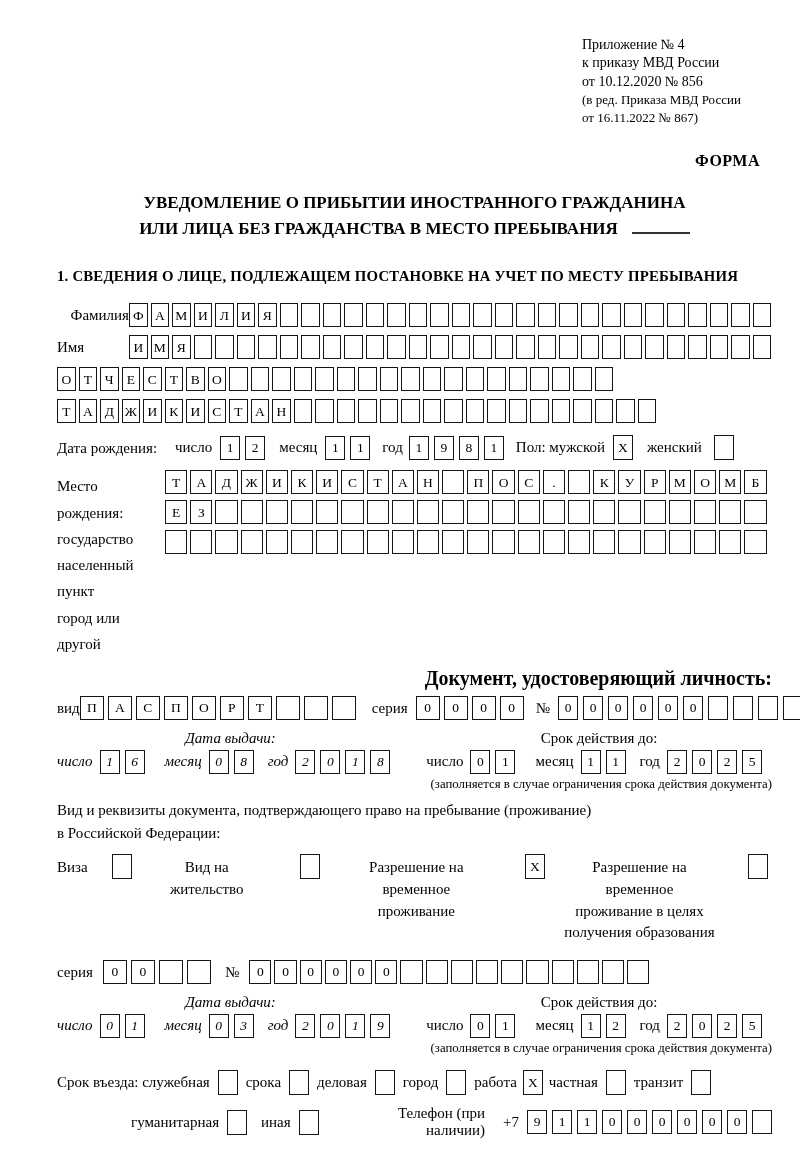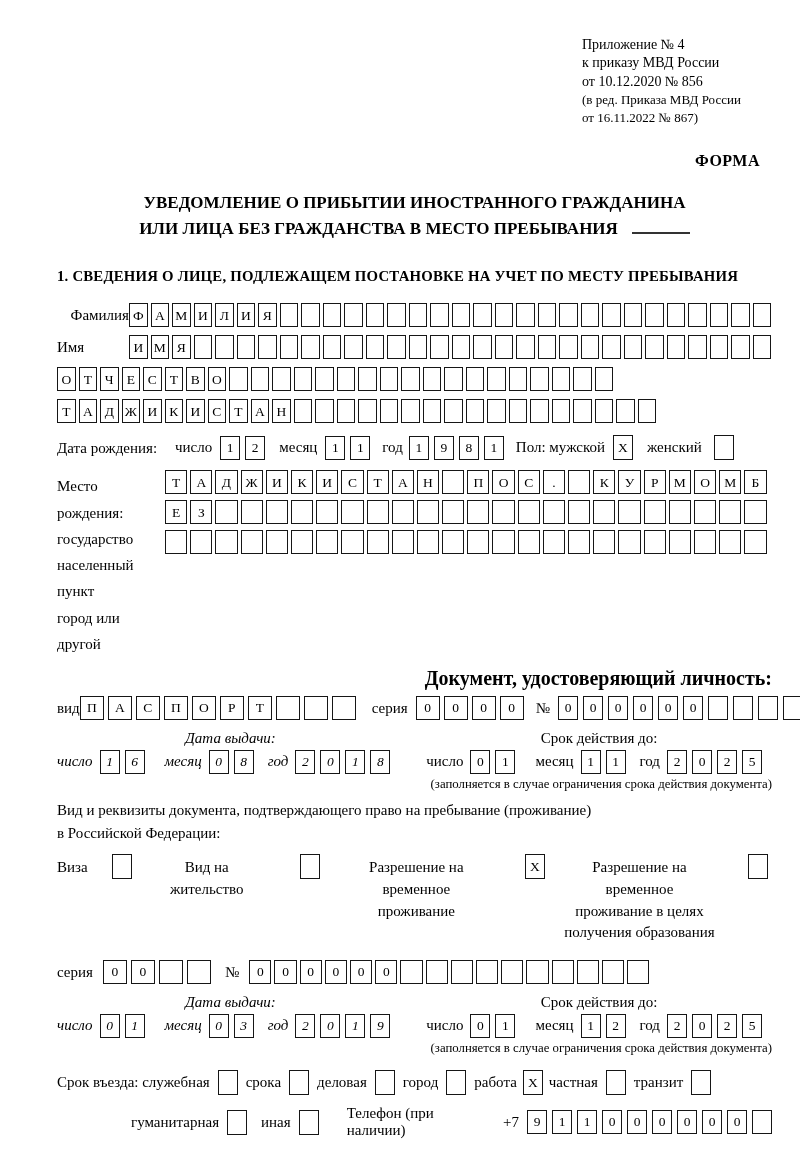--- a/index.html
+++ b/index.html
@@ -579,21 +579,21 @@
 
   <div class="purpose-row" style="margin-top:10px; padding-left:70px;">
     <span class="t">гуманитарная</span>
     <span class="strip chk">
         <span class="cell"></span>
       </span>
     <span class="t" style="padding-left:10px;">иная</span>
     <span class="strip chk">
         <span class="cell"></span>
       </span>
-    <span class="t" style="padding:0 14px 0 24px;">Телефон (при наличии)</span>
+    <span class="t" style="padding:0 14px 0 24px;text-align:right;">Телефон (при наличии)</span>
     <span class="t" style="padding-right:8px;">+7</span>
     <span class="strip c20">
         <span class="cell">9</span>
         <span class="cell">1</span>
         <span class="cell">1</span>
         <span class="cell">0</span>
         <span class="cell">0</span>
         <span class="cell">0</span>
         <span class="cell">0</span>
         <span class="cell">0</span>

